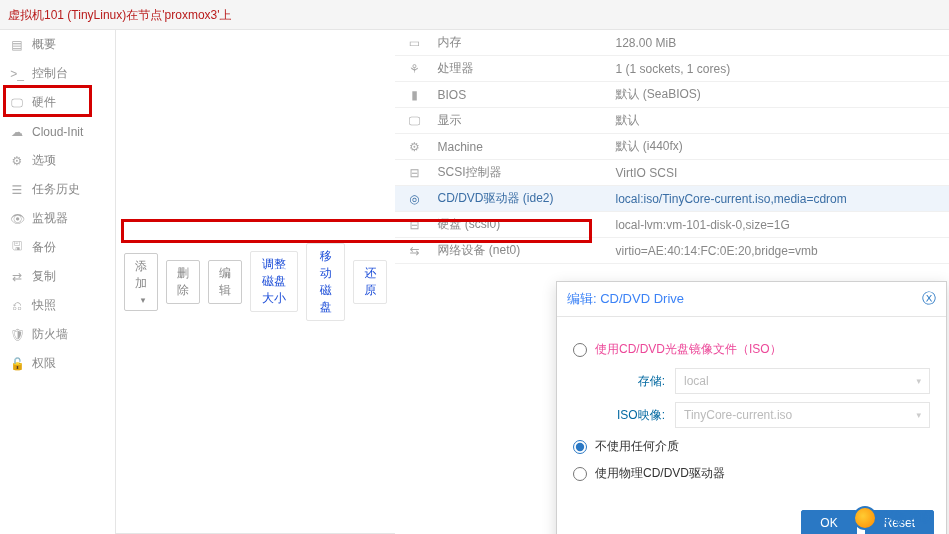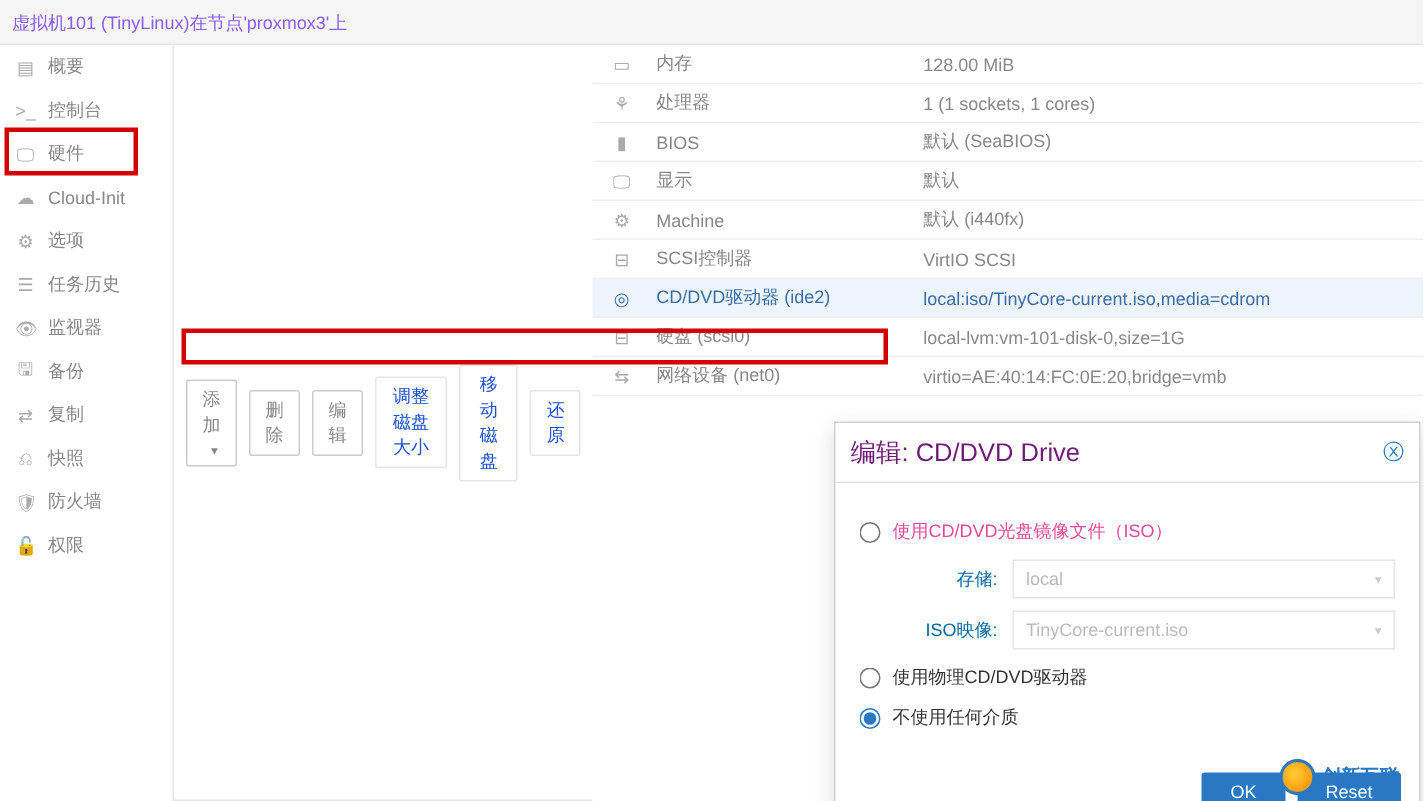--- a/index.html
+++ b/index.html
@@ -1,38 +1,38 @@
 <!DOCTYPE html>
 <html><head>
 <meta charset="utf-8">
 <style>
   * { margin: 0; padding: 0; box-sizing: border-box; }
   body { font-family: "Helvetica Neue", Arial, sans-serif; font-size: 12px; color: #555; background: #fff; width: 949px; height: 534px; overflow: hidden; position: relative; }
-  .titlebar { height: 30px; line-height: 30px; padding: 0 8px; background: #f5f5f5; border-bottom: 1px solid #e5e5e5; color: #8b5cf6; }
+  .titlebar { height: 30px; line-height: 30px; padding: 0 8px; background: #f5f5f5; border-bottom: 1px solid #e5e5e5; color: #b91c1c; }
   .main { display: flex; height: calc(534px - 30px); }
   .sidebar { width: 116px; border-right: 1px solid #e5e5e5; }
   .sidebar-item { display: flex; align-items: center; gap: 8px; height: 29px; padding: 0 10px; color: #888; cursor: pointer; }
   .sidebar-item.active { position: relative; }
   .highlight-box { position: absolute; border: 3px solid #d40000; pointer-events: none; }
   .sidebar .icon { width: 14px; text-align: center; font-style: normal; color: #aaa; }
   .content { flex: 1; display: flex; }
   .toolbar { display: flex; gap: 8px; padding: 8px; border-bottom: 1px solid #e5e5e5; align-items: center; }
   .btn { border: 1px solid #ccc; background: #fff; padding: 4px 10px; color: #888; border-radius: 2px; cursor: pointer; font-size: 12px; }
   .btn.disabled { color: #1d4ed8; border-color: #e5e5e5; cursor: default; }
   .btn .caret { margin-left: 4px; font-size: 9px; }
   .hw-table { width: 100%; }
   .hw-row { display: flex; align-items: center; height: 26px; border-bottom: 1px solid #f0f0f0; padding: 0 8px; color: #888; cursor: pointer; }
   .hw-row.selected { background: #eef4fb; color: #3a6ea5; }
   .hw-row .icon { width: 22px; text-align: center; color: #aaa; }
   .hw-row.selected .icon { color: #3a6ea5; }
   .hw-name { width: 178px; margin-left: 12px; }
   .hw-val { flex: 1; }
   .dialog { position: absolute; background: #fff; border: 1px solid #d0d0d0; box-shadow: 0 4px 14px rgba(0,0,0,.15); }
   .dlg-head { display: flex; justify-content: space-between; align-items: center; padding: 8px 10px; border-bottom: 1px solid #e5e5e5; }
-  .dlg-title { color: #701a75; font-size: 17px; }
+  .dlg-title { color: #3b82f6; font-size: 13px; }
   .dlg-close { color: #2a78c4; cursor: pointer; font-size: 14px; }
   .dlg-body { padding: 14px 16px 10px; }
   .radio-row { display: flex; align-items: center; gap: 8px; margin: 10px 0; color: #333; }
   .radio-row .disabled-text { color: #ec4899; }
   .form-row { display: flex; align-items: center; margin: 8px 0 8px 22px; gap: 10px; }
   .form-row .lbl { width: 70px; text-align: right; color: #0369a1; }
   .form-row .field { flex: 1; border: 1px solid #e5e5e5; padding: 5px 8px; color: #bbb; background: #fff; display:flex; justify-content:space-between; align-items:center;gap:35px;}
   .field .caret { color: #ccc; font-size: 9px;}
   .dlg-foot { display: flex; justify-content: flex-end; gap: 8px; padding: 8px 12px 12px; }
   .btn-primary { background: #2a78c4; color: #fff; border: 1px solid #2a78c4; padding: 5px 18px; border-radius: 2px; cursor: pointer; font-size:12px;}
@@ -180,26 +180,26 @@
         </div>
     </div>
     <div class="form-row">
       <span class="lbl">ISO映像:</span>
       <div class="field">
           <span>TinyCore-current.iso</span>
           <span class="caret">▾</span>
         </div>
     </div>
     <div class="radio-row">
+      <input type="radio" name="media" checked="" style="">
+      <span>不使用任何介质</span>
+    </div>
+    <div class="radio-row">
       <input type="radio" name="media" style="">
       <span>使用物理CD/DVD驱动器</span>
-    </div>
-    <div class="radio-row">
-      <input type="radio" name="media" checked="" style="">
-      <span>不使用任何介质</span>
     </div>
   </div>
   <div class="dlg-foot">
     <button class="btn-primary">OK</button>
     <button class="btn-primary">Reset</button>
   </div>
 </div>
 
 <div class="footer-logo">
   <div class="swirl"></div>

